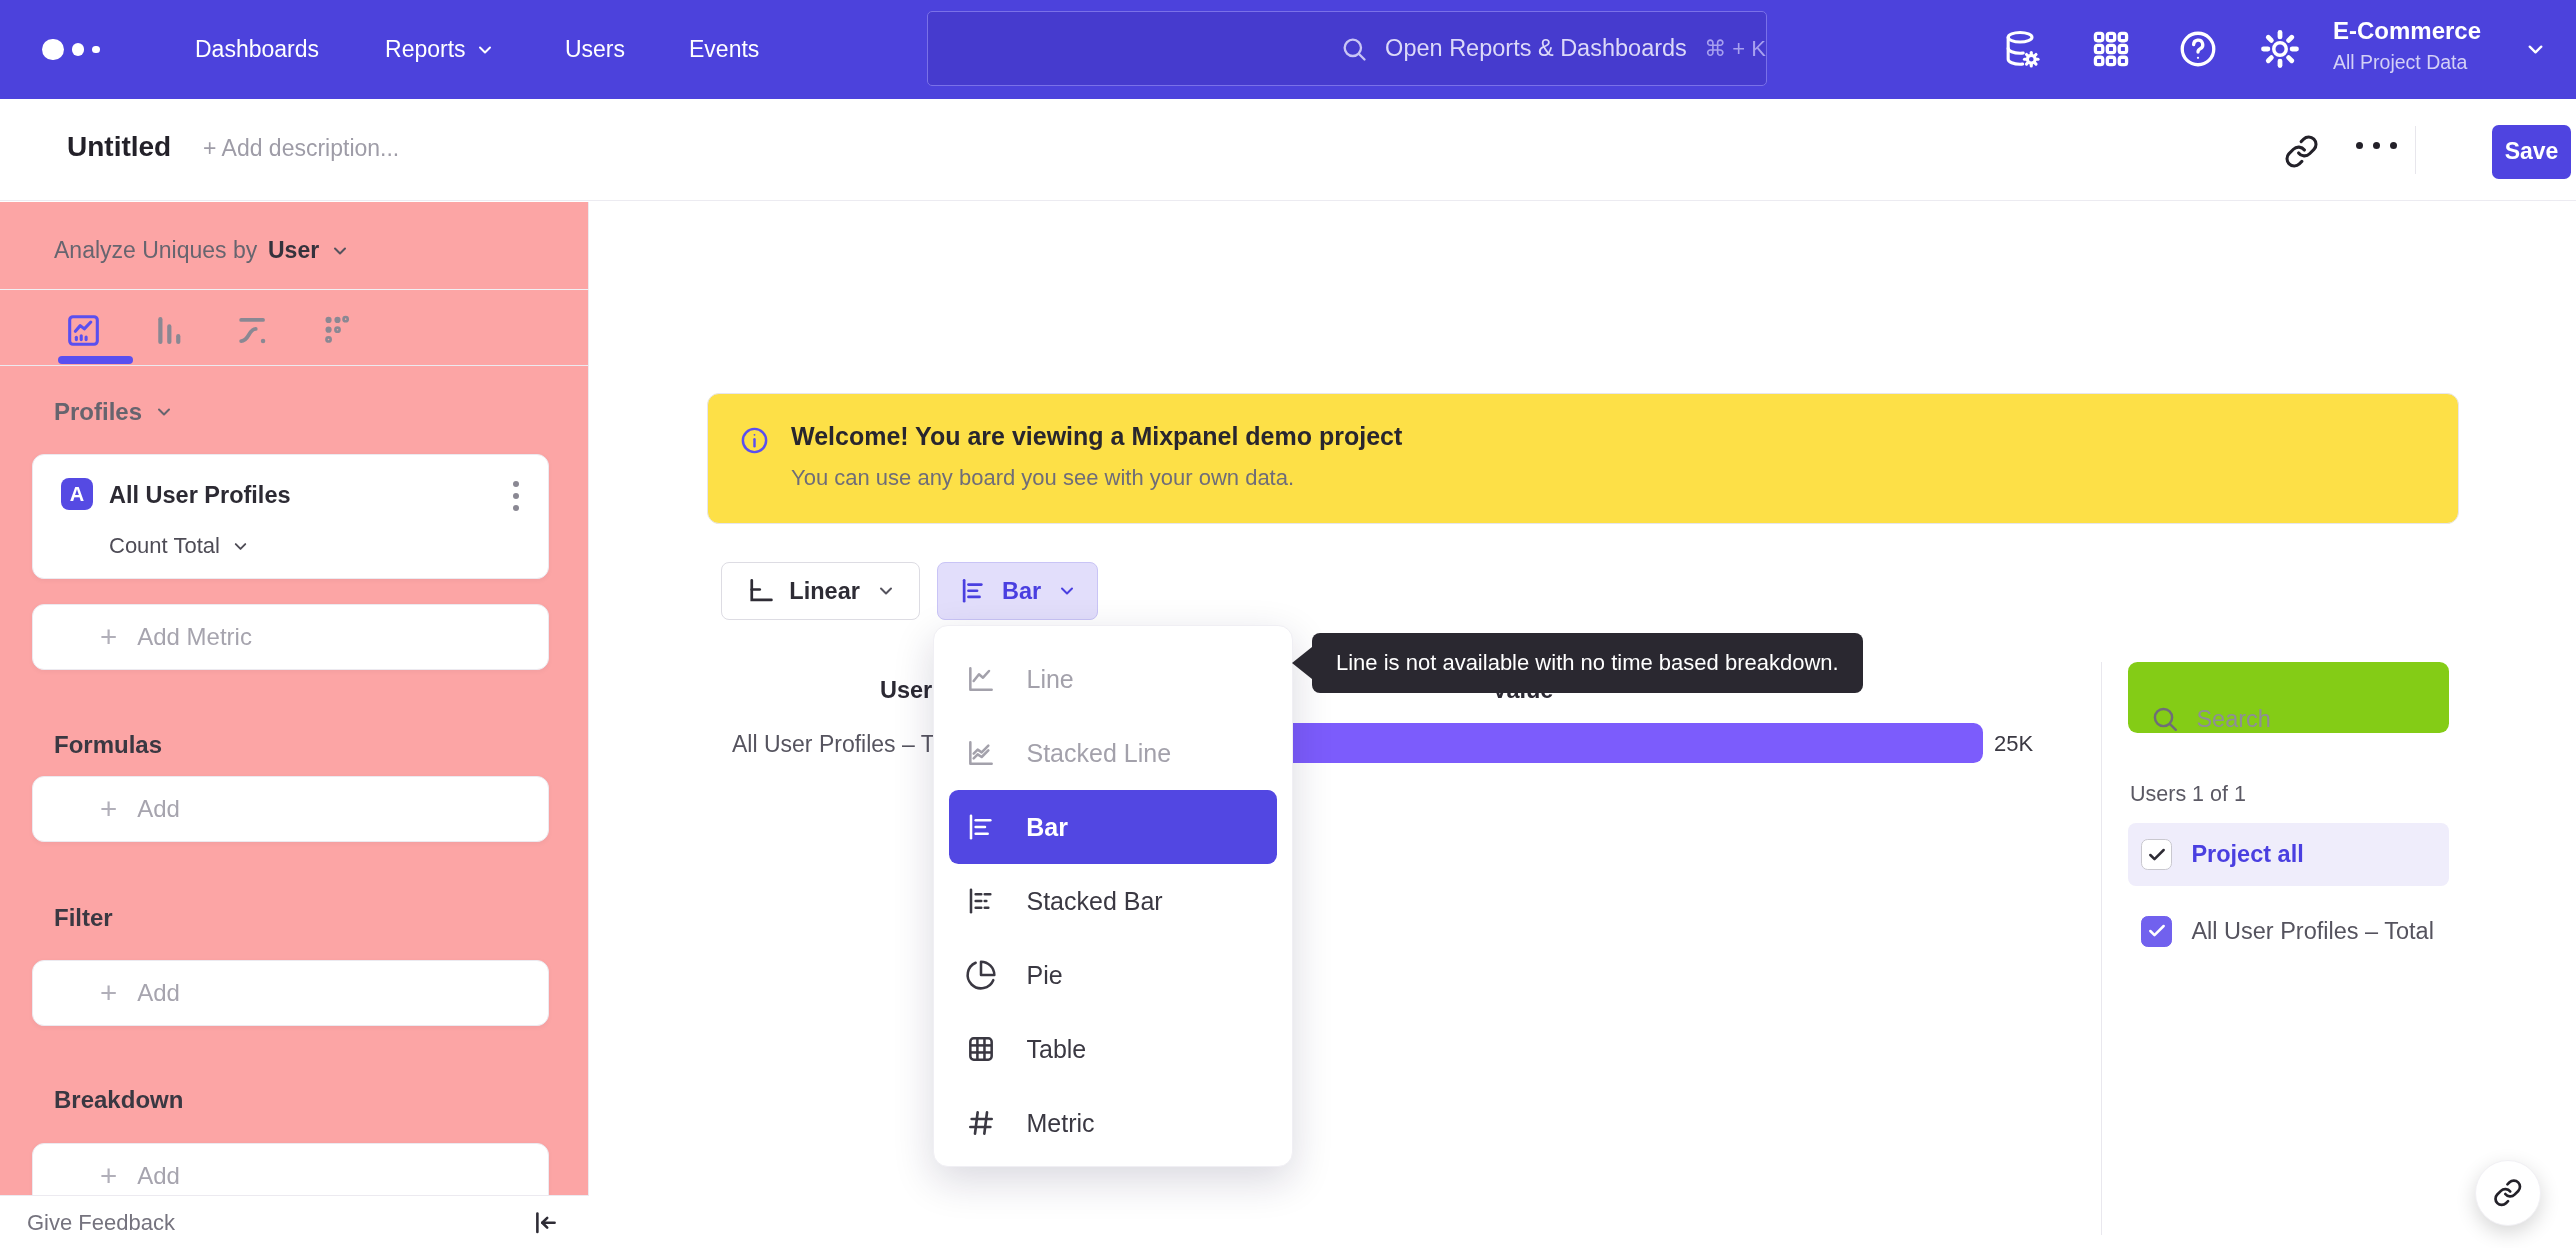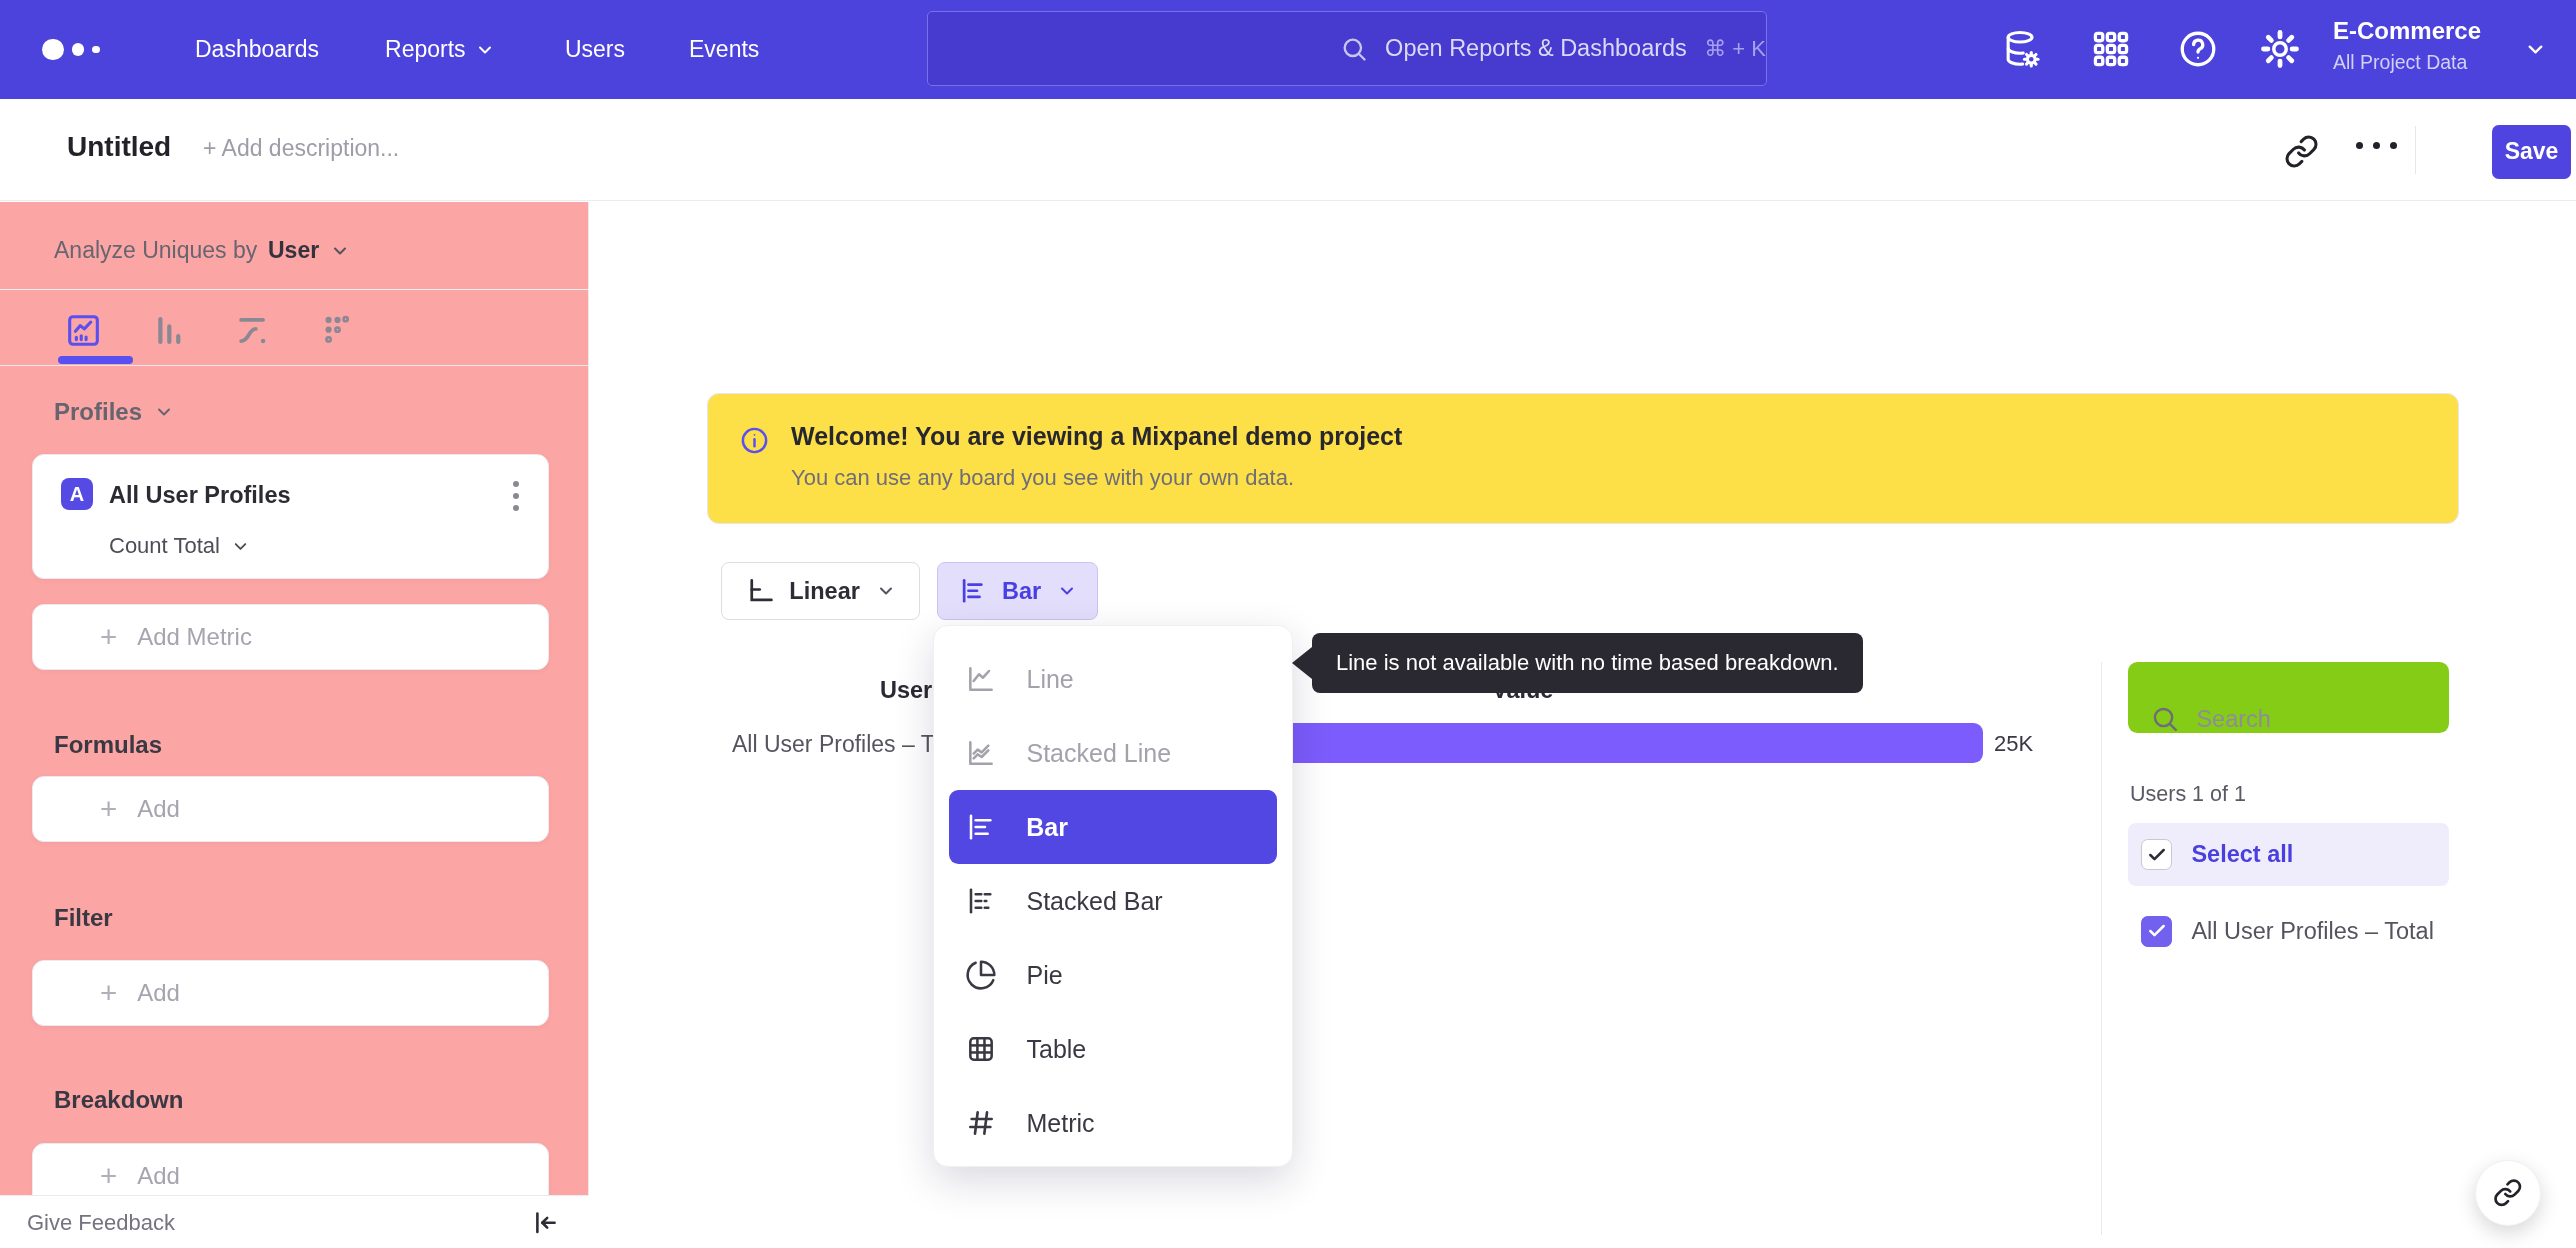--- a/index.html
+++ b/index.html
@@ -427,21 +427,21 @@
     <input type="text" placeholder="Search" style="">
   </div>
   <div class="rp-count">Users 1 of 1</div>
 
   <div class="rp-row rp-selectall">
     <span class="cbx white">
       <svg width="20" height="20" viewBox="0 0 24 24" fill="none" stroke="currentColor" stroke-width="3" stroke-linecap="round" stroke-linejoin="round">
           <polyline points="20 6 9 17 4 12"></polyline>
         </svg>
     </span>
-    <span class="lbl">Select all</span>
+    <span class="lbl">Project all</span>
   </div>
 
   <div class="rp-row rp-item">
     <span class="cbx purple">
       <svg width="20" height="20" viewBox="0 0 24 24" fill="none" stroke="currentColor" stroke-width="3" stroke-linecap="round" stroke-linejoin="round">
           <polyline points="20 6 9 17 4 12"></polyline>
         </svg>
     </span>
     <span class="lbl">All User Profiles – Total</span>
   </div>

